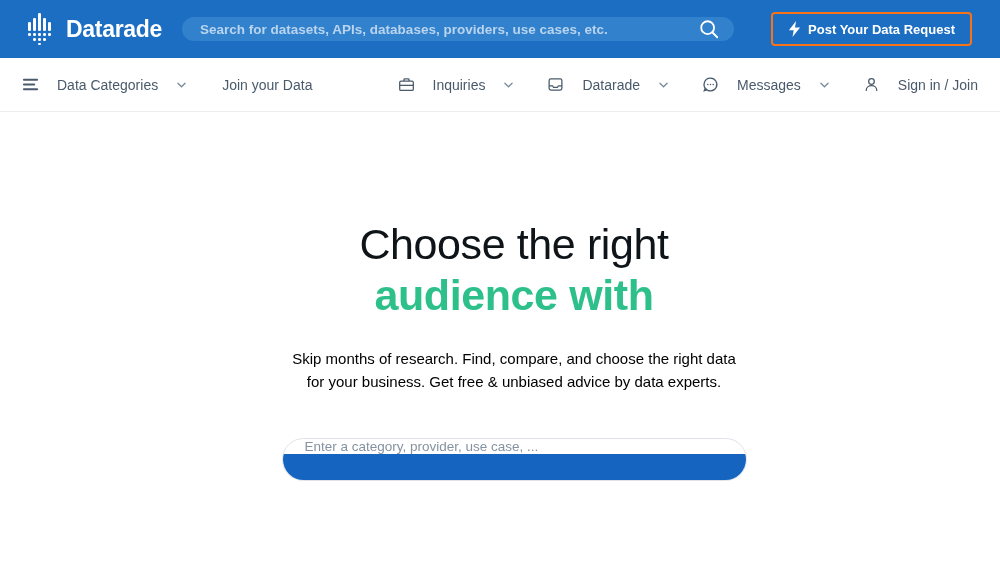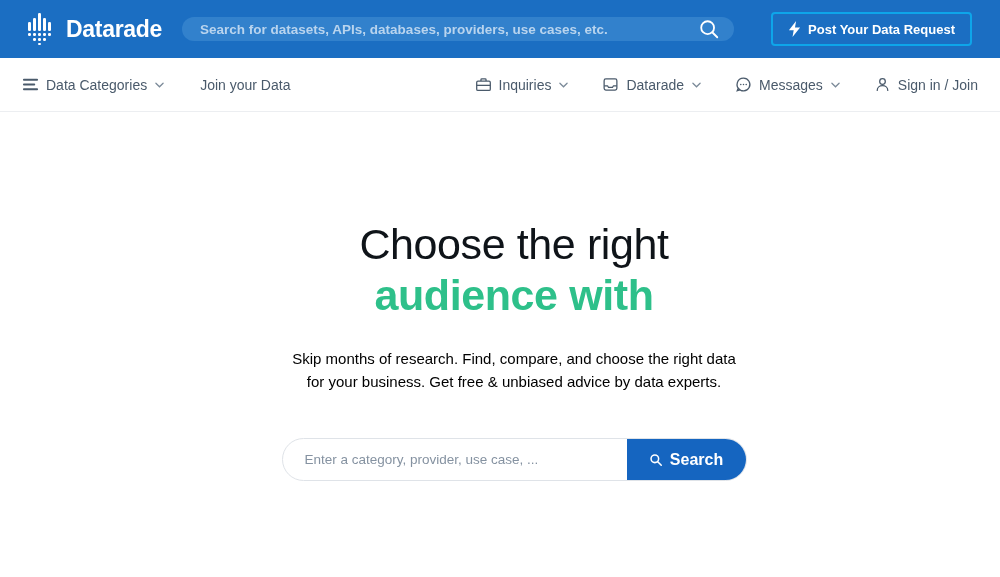--- a/index.html
+++ b/index.html
@@ -61,21 +61,21 @@
   .topsearch input::placeholder { color: #b9d4ee; font-weight: bold; }
   .topsearch-icon {
     width: 22px; height: 22px;
     flex: 0 0 auto;
     cursor: pointer;
   }
 
   .post-btn {
     margin-left: auto;
     height: 34px;
-    border: 2px solid #0ea5e9;
+    border: 2px solid #f97316;
     border-radius: 4px;
     background: transparent;
     color: #ffffff;
     font-size: 13px;
     font-weight: bold;
     font-family: "Liberation Sans", sans-serif;
     display: flex;
     align-items: center;
     gap: 7px;
     padding: 0 15px;
@@ -91,21 +91,21 @@
     border-bottom: 1px solid #eceef1;
     display: flex;
     align-items: center;
     padding: 0 22px;
   }
   .nav-left { display: flex; align-items: center; gap: 36px; }
   .nav-right { display: flex; align-items: flex-end; gap: 34px; margin-left: auto; }
   .nav-item {
     display: flex;
     align-items: center;
-    gap: 7px;
+    gap: 18px;
     color: #4a5a6b;
     font-size: 14px;
     cursor: pointer;
     white-space: nowrap;
   }
   .nav-item .ic { width: 17px; height: 17px; flex: 0 0 auto; display:block; }
   .caret { width: 9px; height: 6px; flex: 0 0 auto; margin-left: 1px; }
 
   
   .hero {
@@ -140,20 +140,21 @@
   .hero-search {
     margin-top: 45px;
     width: 465px;
     height: 43px;
     display: flex;
     align-items: stretch;
     border-radius: 22px;
     overflow: hidden;
     border: 1px solid #dfe3e8;
     background: #ffffff;
+    flex-direction: column;
   }
   .hero-search input {
     flex: 1 1 auto;
     border: none;
     outline: none;
     padding: 0 22px;
     font-size: 13.5px;
     color: #3d4e60;
     font-family: "Liberation Sans", sans-serif;
     background: transparent;

